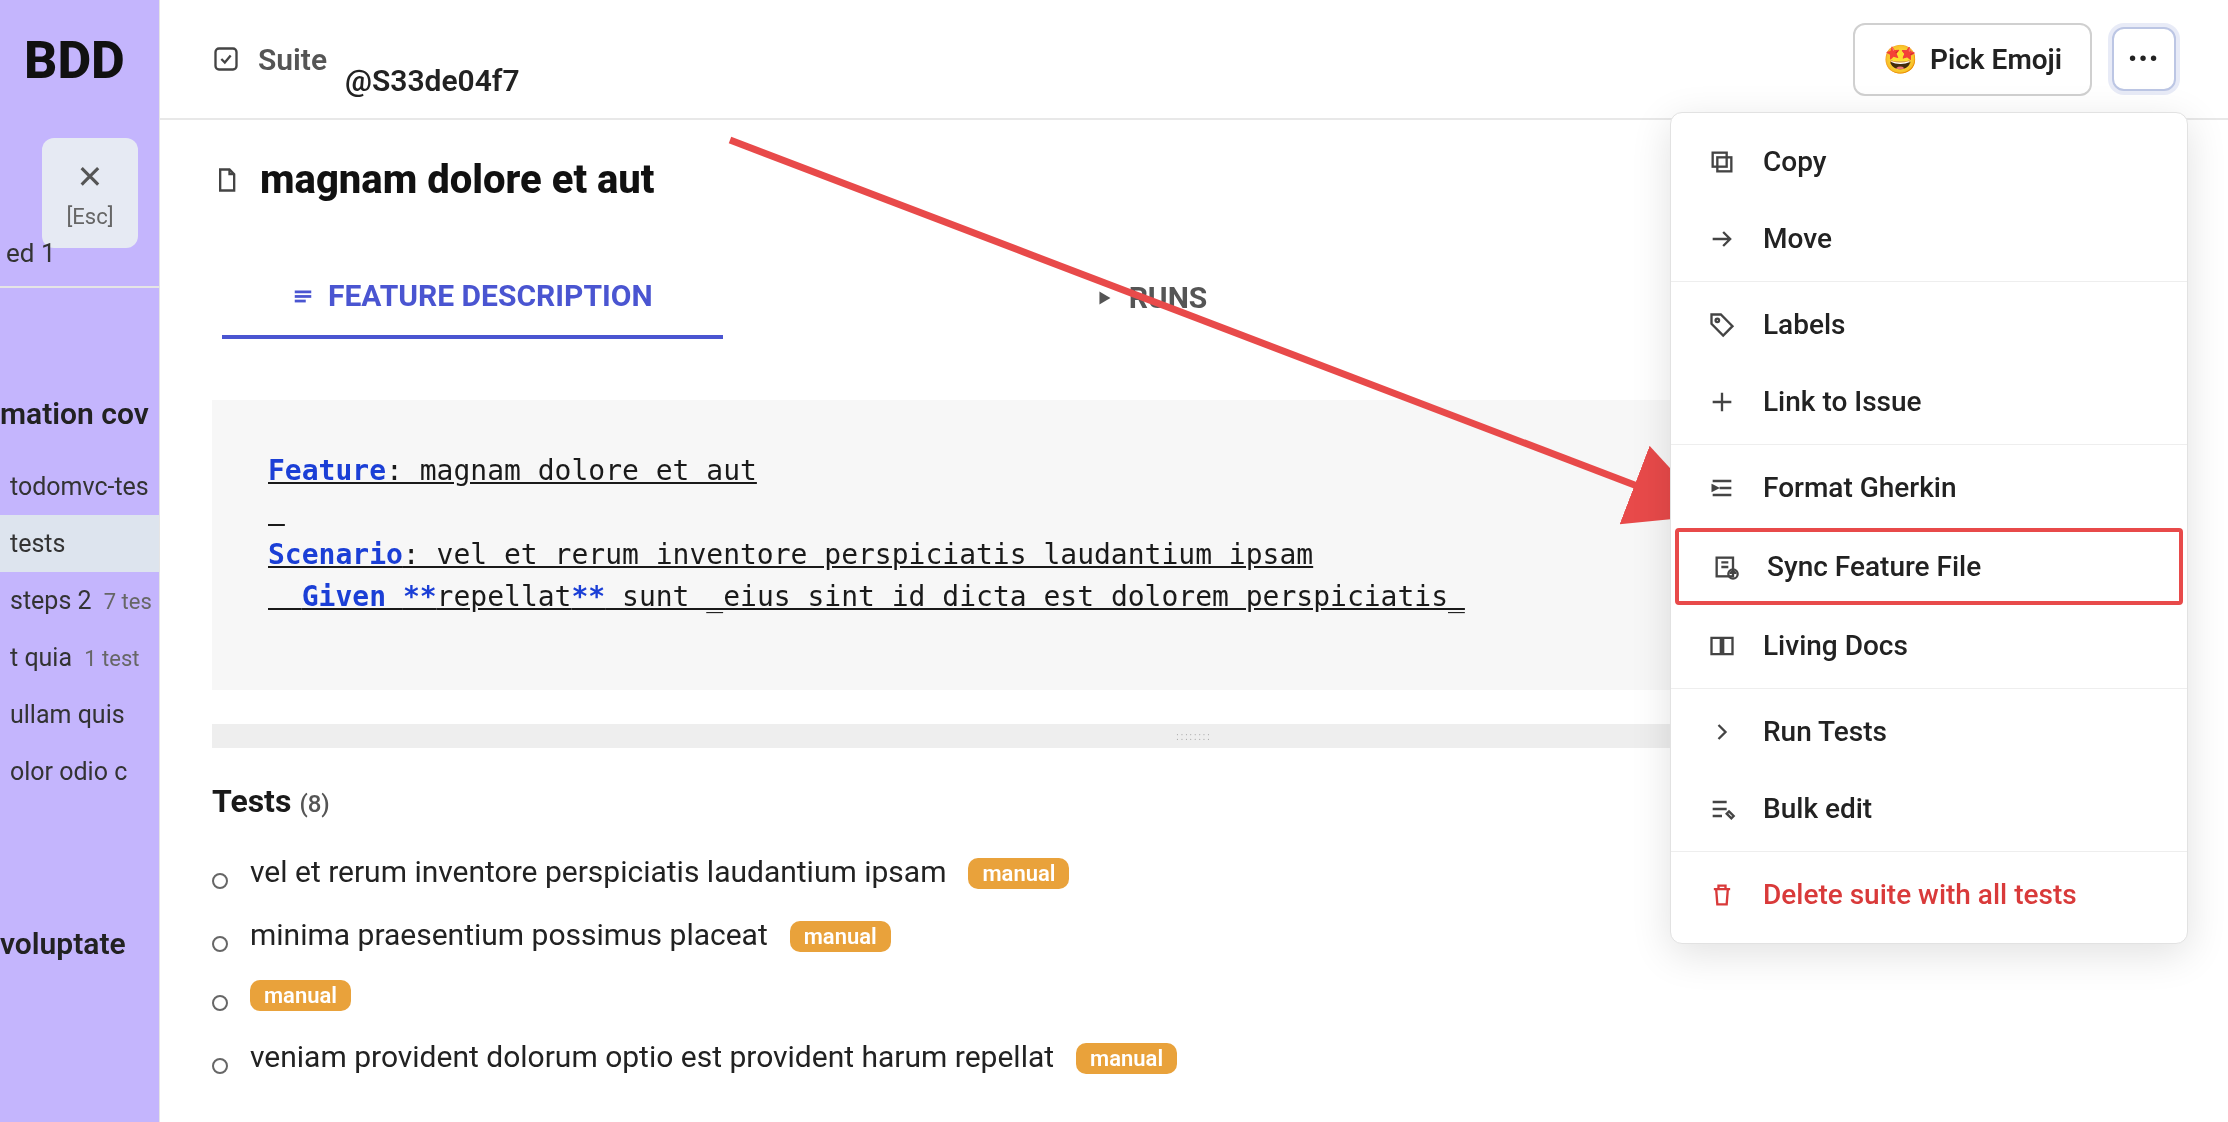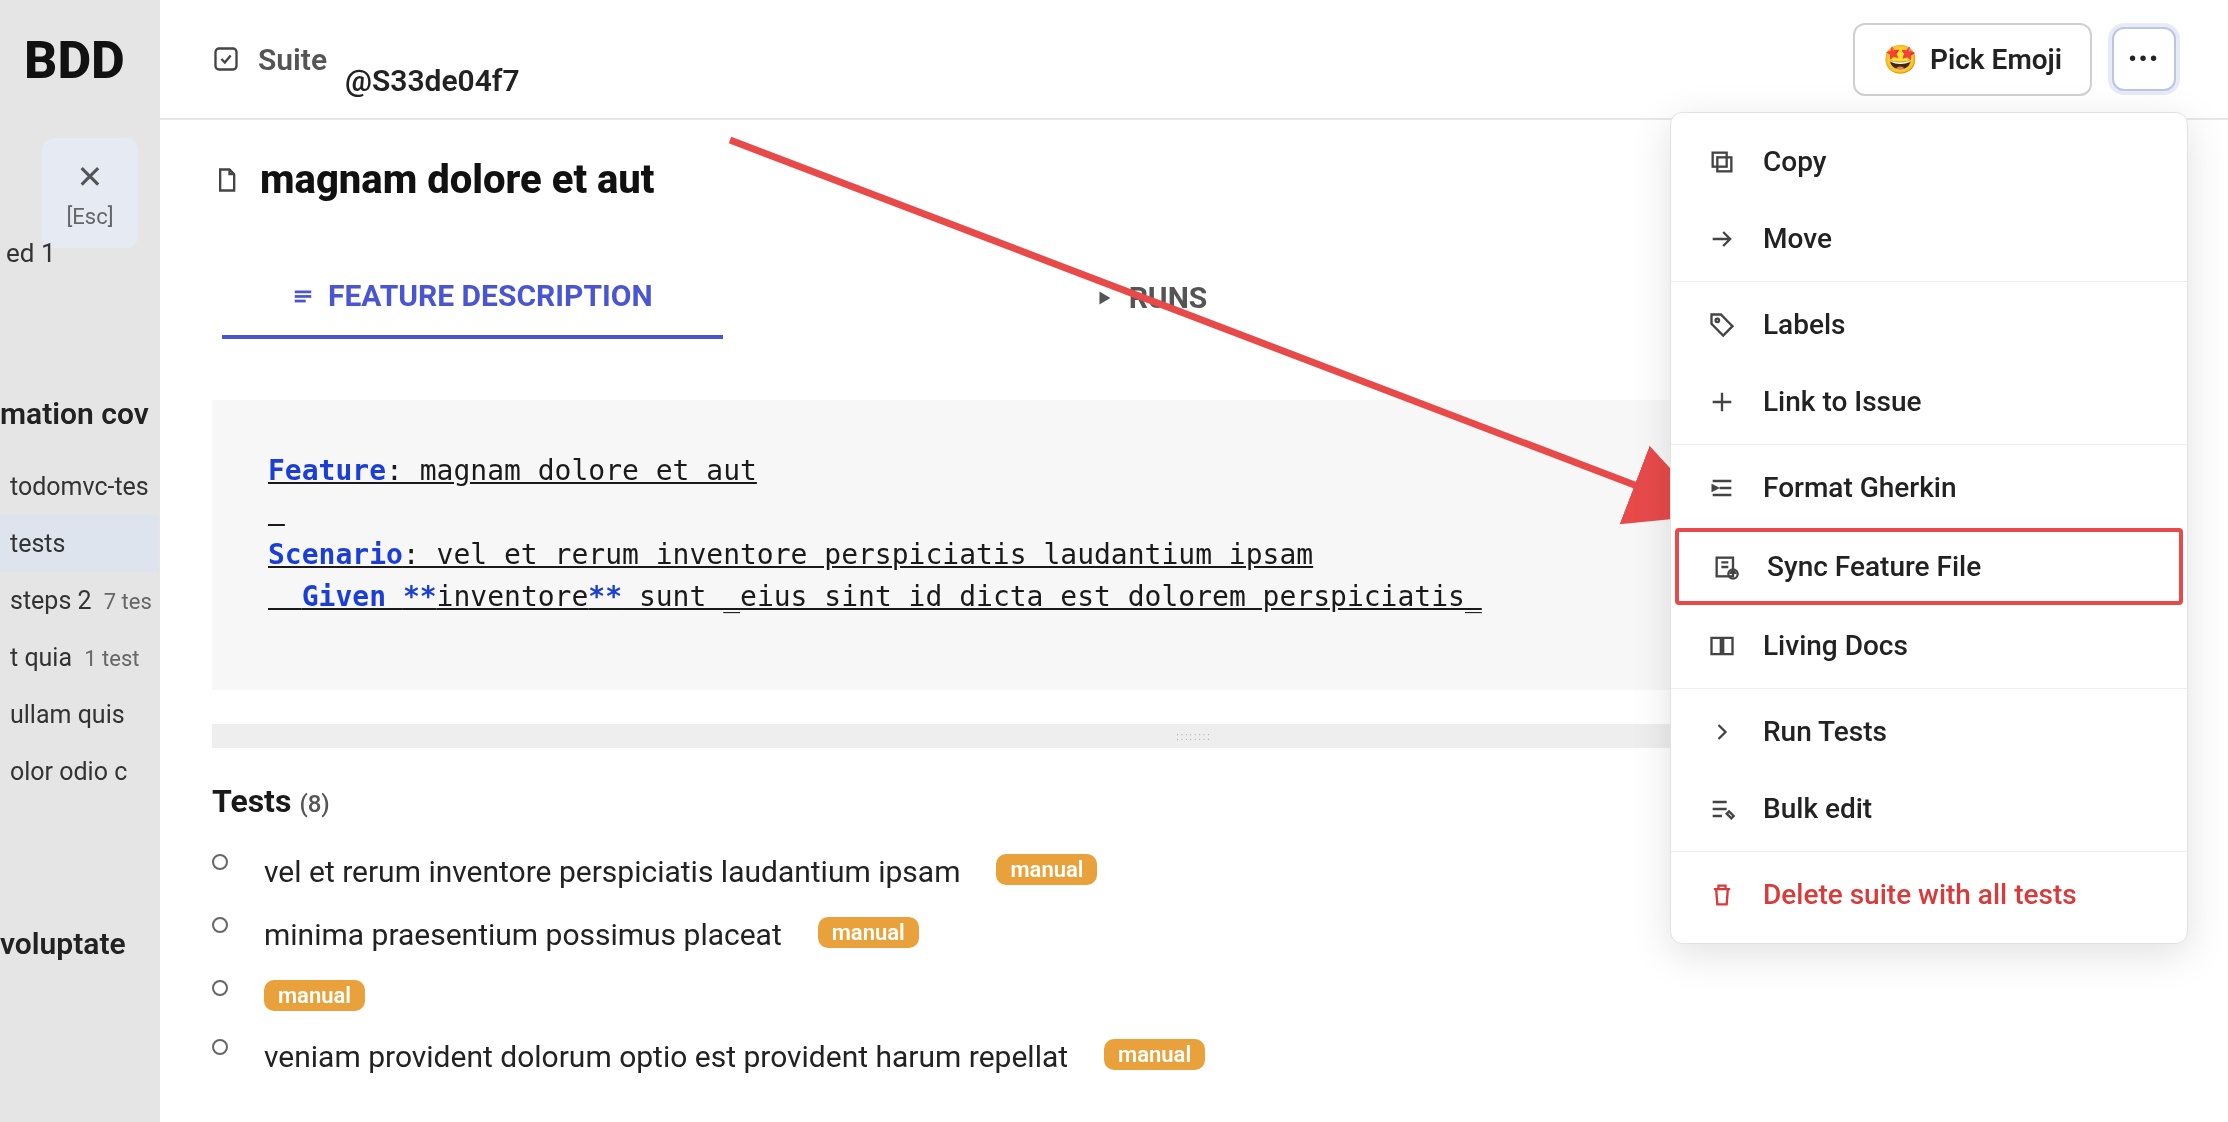--- a/index.html
+++ b/index.html
@@ -1,21 +1,21 @@
 <!DOCTYPE html>
 <html><head>
 <meta charset="utf-8">
 <style>
 * { box-sizing: border-box; margin: 0; padding: 0; }
 body { font-family: -apple-system, BlinkMacSystemFont, "Segoe UI", Roboto, sans-serif; color: #1a1a1a; background: #fff; overflow: hidden; }
 
 .viewport { position: relative; width: 2228px; height: 1122px; }
 
 
-.sidebar { position: absolute; left: 0; top: 0; width: 160px; height: 100%; border-right: 1px solid #e5e5e5; background: #e5e5e5; }
+.sidebar { position: absolute; left: 0; top: 0; width: 160px; height: 100%; border-right: 1px solid #e5e5e5; background: #c4b5fd; }
 .sidebar-brand { font-size: 52px; font-weight: 800; padding: 30px 0 0 24px; color: #111; }
 .close-chip { position: absolute; left: 42px; top: 138px; width: 96px; height: 110px; background: #e6eaf3; border-radius: 12px; display: flex; flex-direction: column; align-items: center; justify-content: center; gap: 8px; }
 .close-x { font-size: 32px; color: #555; }
 .close-esc { font-size: 22px; color: #666; }
 .sidebar-sub { position: absolute; left: 0; top: 232px; font-size: 26px; color: #333; padding: 6px 0 6px 6px; }
 .sidebar-divider { position: absolute; left: 0; top: 286px; right: 0; border-top: 2px solid #e5e5e5; }
 .sidebar-heading { position: absolute; left: 0; top: 396px; font-size: 30px; font-weight: 600; color: #222; }
 .sidebar-list { position: absolute; left: 0; top: 458px; right: 0; }
 .sidebar-item { padding: 14px 0 14px 10px; font-size: 25px; color: #333; white-space: nowrap; overflow: hidden; }
 .sidebar-item.selected { background: #dde4ee; }
@@ -47,21 +47,21 @@
 .kw2 { color: #1b3fd6; font-weight: 700; }
 .ast { color: #1b3fd6; font-weight: 700; }
 .code-line { white-space: pre; text-decoration: underline; }
 .code-resize { position: absolute; left: 52px; right: 52px; top: 724px; height: 24px; background: #eeeeee; display: flex; align-items: center; justify-content: center; }
 .code-resize .dots { color: #aaa; letter-spacing: 2px; font-size: 10px; }
 
 .tests-section { position: absolute; left: 52px; right: 52px; top: 782px; }
 .tests-heading { font-size: 32px; font-weight: 700; display: flex; align-items: baseline; gap: 8px; }
 .tests-count { font-size: 24px; color: #555; font-weight: 500; }
 .tests-list { margin-top: 34px; display: flex; flex-direction: column; gap: 28px; }
-.test-item { display: flex; align-items: flex-start; gap: 36px; font-size: 30px; }
+.test-item { display: flex; align-items: flex-end; gap: 22px; font-size: 30px; }
 .test-bullet { width: 16px; height: 16px; border: 2px solid #666; border-radius: 50%; flex-shrink: 0; }
 .test-name { color: #222; }
 .badge { background: #e9a23b; color: #fff; font-size: 22px; font-weight: 600; padding: 3px 14px; border-radius: 10px; }
 
 
 .dropdown { position: absolute; right: 40px; top: 112px; width: 518px; background: #fff; border: 1px solid #e2e2e2; border-radius: 12px; box-shadow: 0 10px 40px rgba(0,0,0,0.12); padding: 10px 0; z-index: 20; }
 .dd-item { display: flex; align-items: center; gap: 26px; padding: 22px 36px; font-size: 28px; font-weight: 500; color: #222; cursor: pointer; }
 .dd-item.highlight { border: 4px solid #e84a4a; border-radius: 4px; margin: 2px 4px; padding: 18px 32px; }
 .dd-item.danger { color: #d93a3a; }
 .dd-item.danger svg { stroke: #d93a3a; }
@@ -143,21 +143,21 @@
             <path d="M7 5v14l12-7z"></path>
           </svg>
         <span>RUNS</span>
       </div>
     </div>
 
     <div class="code-block">
       <div class="code-line"><span class="kw">Feature</span><span>: magnam dolore et aut</span></div>
       <div class="code-line">&nbsp;</div>
       <div class="code-line"><span class="kw">Scenario</span><span>: vel et rerum inventore perspiciatis laudantium ipsam</span></div>
-      <div class="code-line">  <span class="kw2">Given</span> <span class="ast">**</span><span>inventore</span><span class="ast">**</span><span> sunt _eius sint id dicta est dolorem perspiciatis_</span></div>
+      <div class="code-line">  <span class="kw2">Given</span> <span class="ast">**</span><span>repellat</span><span class="ast">**</span><span> sunt _eius sint id dicta est dolorem perspiciatis_</span></div>
     </div>
     <div class="code-resize">
         <span class="dots">::::::::</span>
       </div>
 
     <div class="tests-section">
       <div class="tests-heading">
         <span>Tests</span>
         <span class="tests-count">(8)</span>
       </div>

